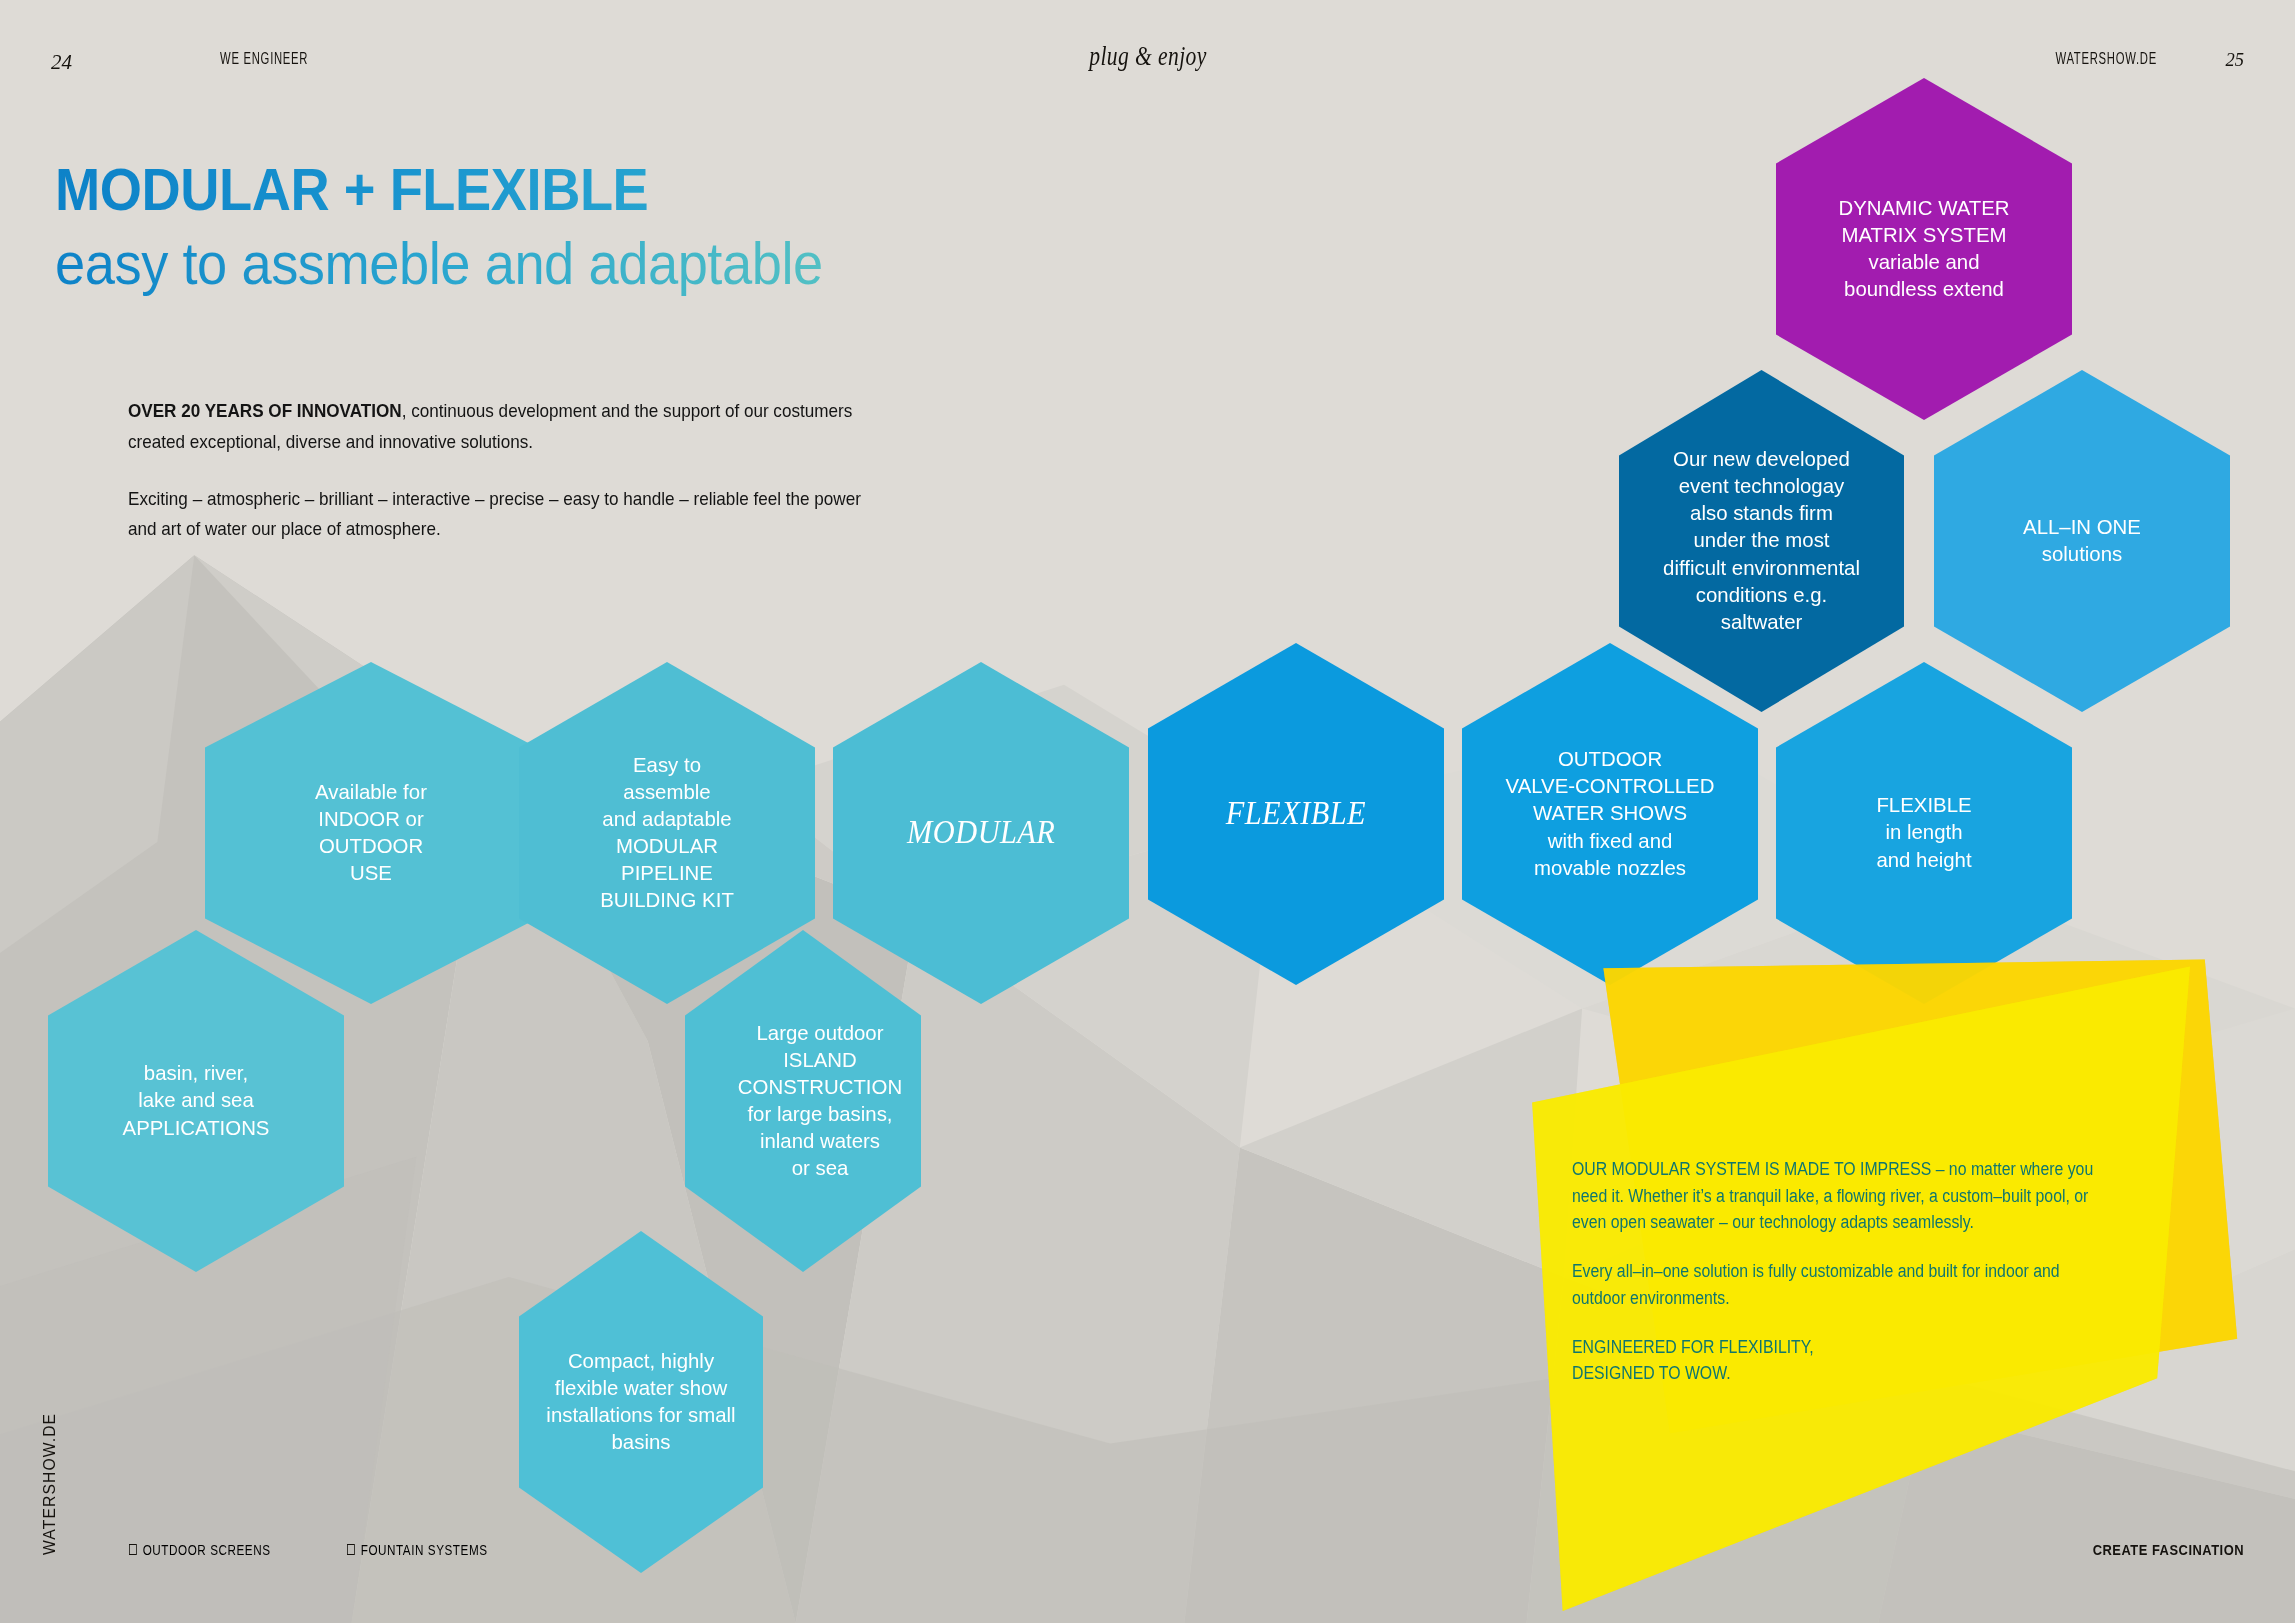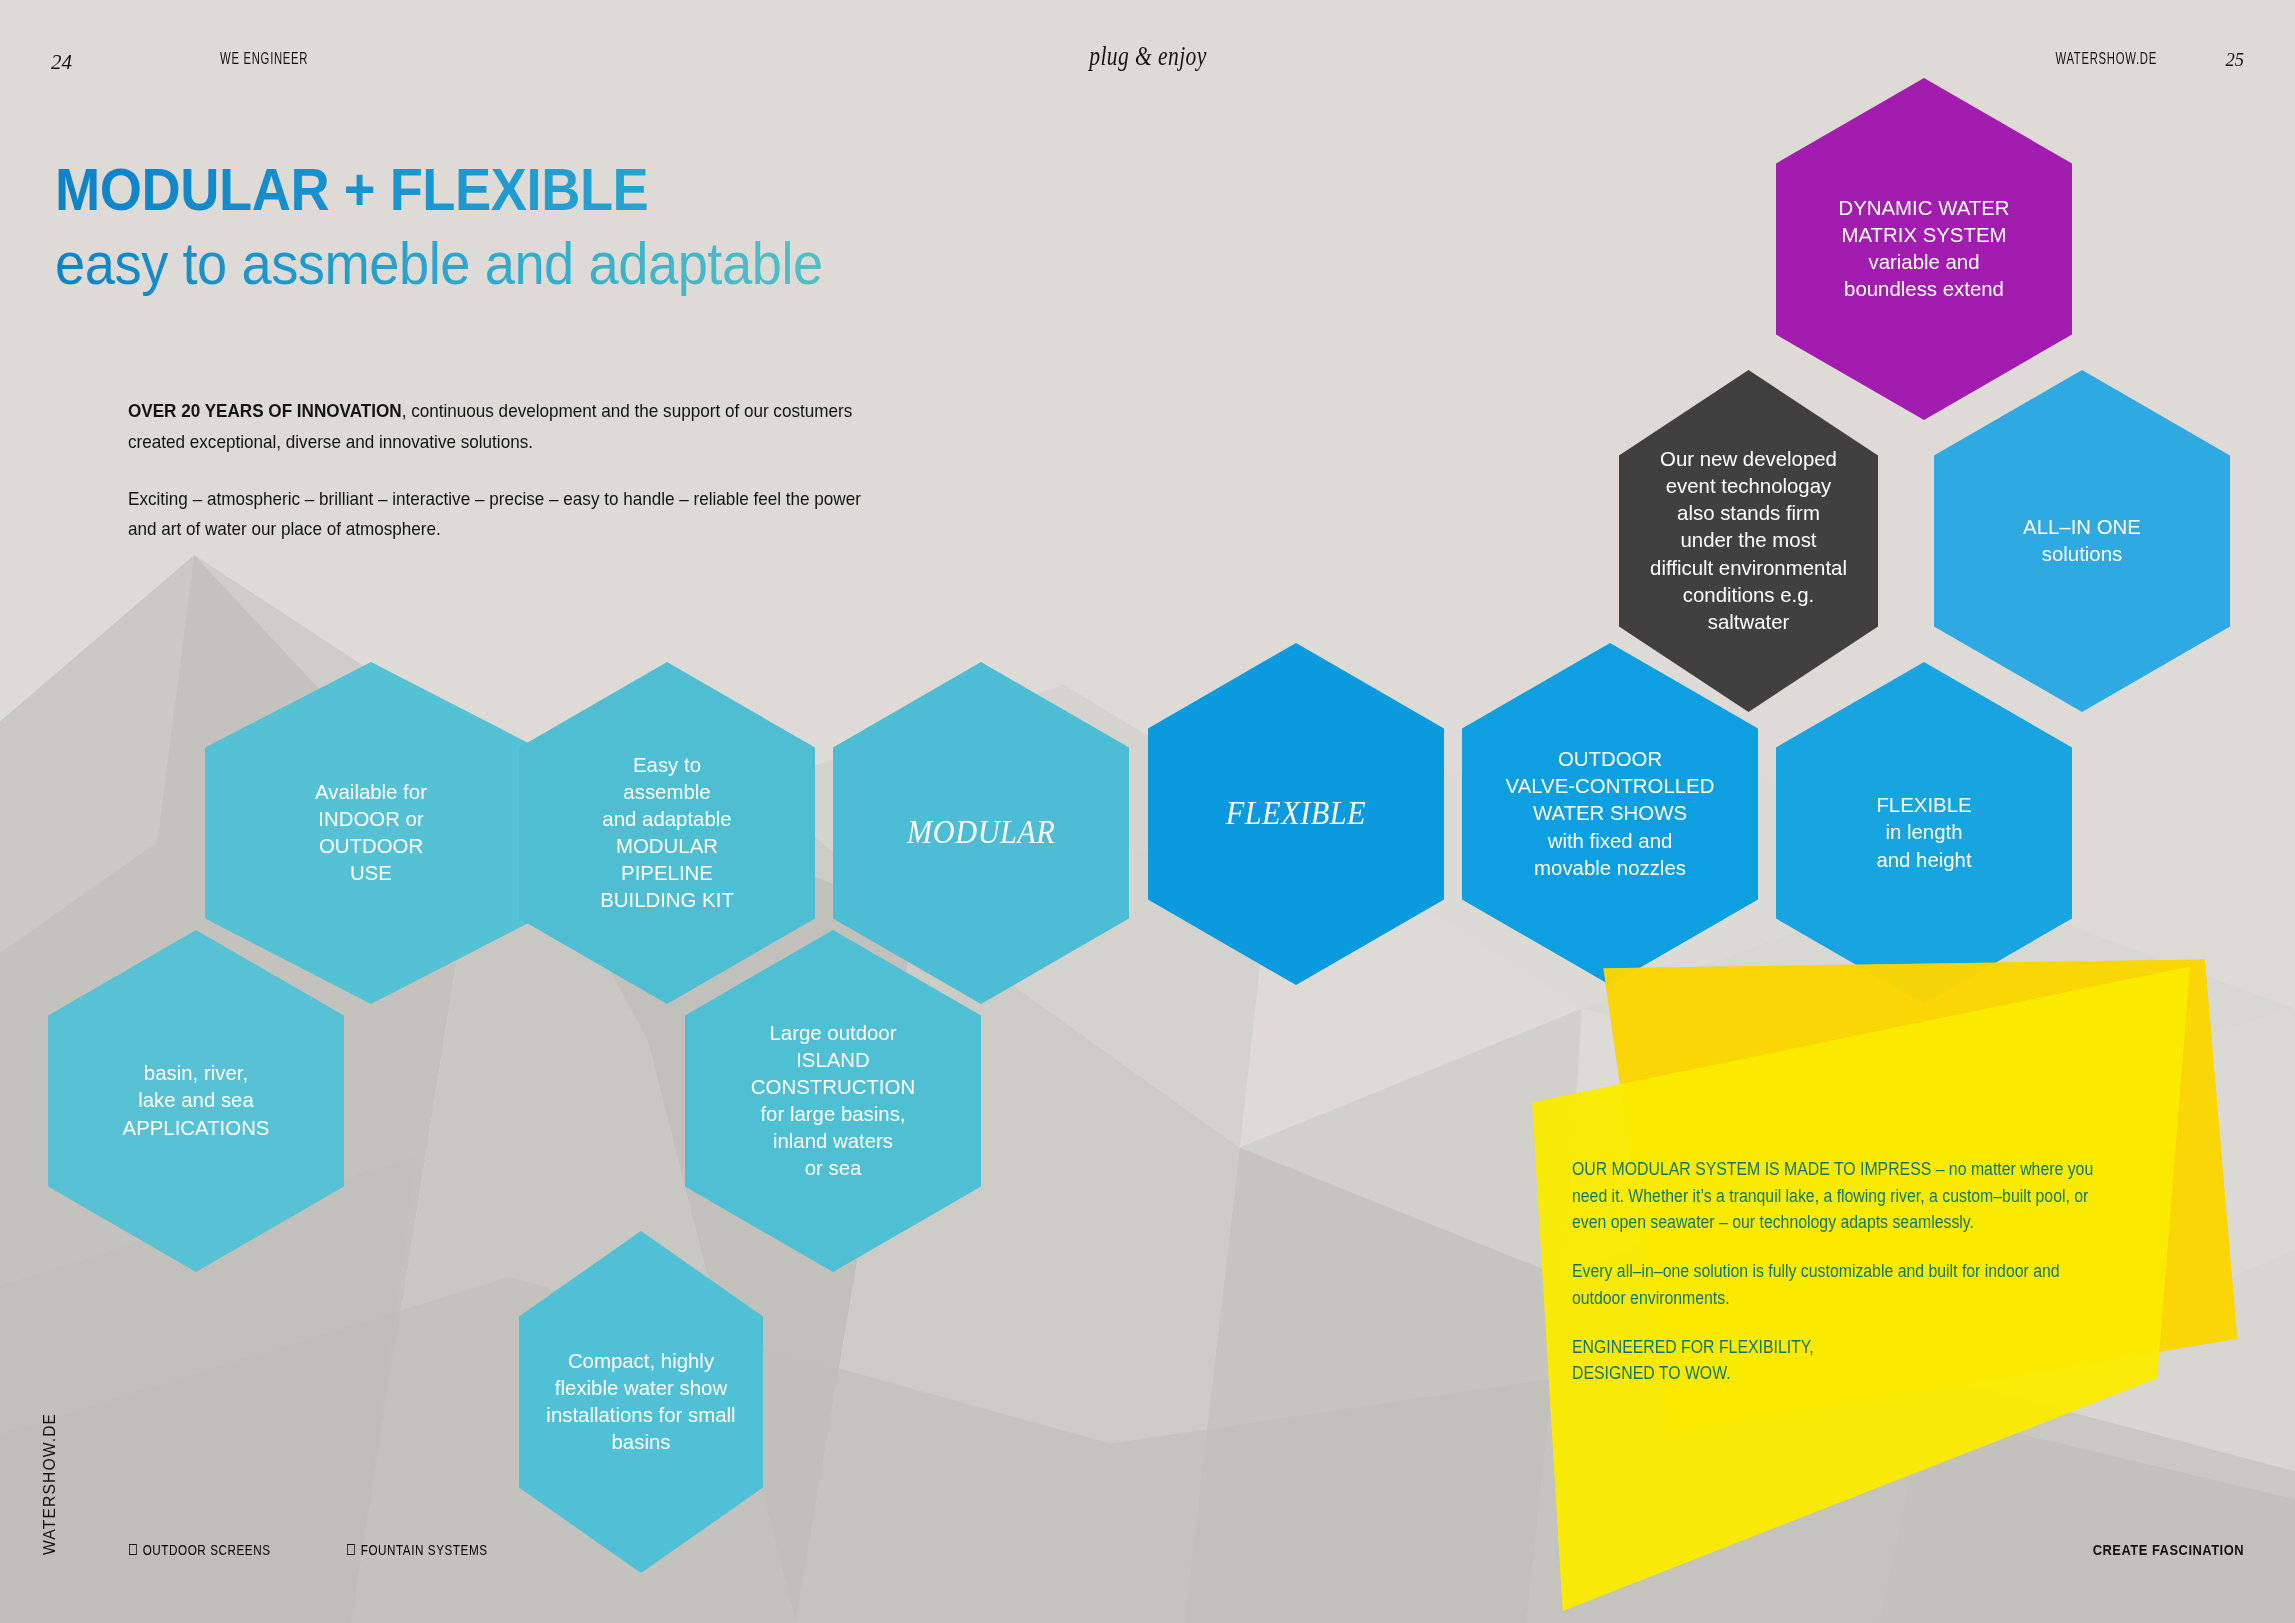--- a/index.html
+++ b/index.html
@@ -131,21 +131,21 @@
 
   <div class="hexlayer">
 
     <div class="hex" style="left:1776px;top:78px;width:296px;height:342px;background:#a21caf;">
       <div class="tx" style="font-size:20.4px;">
         <span class="u">DYNAMIC WATER<br>MATRIX SYSTEM</span>
           <span class="l">variable and<br>boundless extend</span>
       </div>
     </div>
 
-    <div class="hex" style="left:1619px;top:370px;width:259px;height:342px;background:#404040;">
+    <div class="hex" style="left:1619px;top:370px;width:285px;height:342px;background:#0369a1;">
       <div class="tx" style="font-size:20.4px;">
         <span class="l">Our new developed<br>event technologay<br>also stands firm<br>under the most<br>difficult environmental<br>conditions e.g.<br>saltwater</span>
       </div>
     </div>
 
     <div class="hex" style="left:1934px;top:370px;width:296px;height:342px;background:#2fa9e2;">
       <div class="tx" style="font-size:20.4px;">
         <span class="u">ALL–IN ONE</span>
           <span class="l">solutions</span>
       </div>
@@ -187,21 +187,21 @@
           <span class="l">in length<br>and height</span>
       </div>
     </div>
 
     <div class="hex" style="left:48px;top:930px;width:296px;height:342px;background:#58c2d4;">
       <div class="tx" style="font-size:20.4px;">
         <span class="l">basin, river,<br>lake and sea<br>APPLICATIONS</span>
       </div>
     </div>
 
-    <div class="hex" style="left:685px;top:930px;width:296px;height:342px;background:#4fbfd4;">
+    <div class="hex" style="left:685px;top:930px;width:236px;height:342px;background:#4fbfd4;justify-content:flex-end;">
       <div class="tx" style="font-size:20.4px;">
         <span class="l">Large outdoor<br>ISLAND<br>CONSTRUCTION<br>for large basins,<br>inland waters<br>or sea</span>
       </div>
     </div>
 
     <div class="hex" style="left:519px;top:1231px;width:244px;height:342px;background:#4fc0d6;">
       <div class="tx" style="font-size:20.4px;">
         <span class="l">Compact, highly<br>flexible water show<br>installations for small<br>basins</span>
       </div>
     </div>

